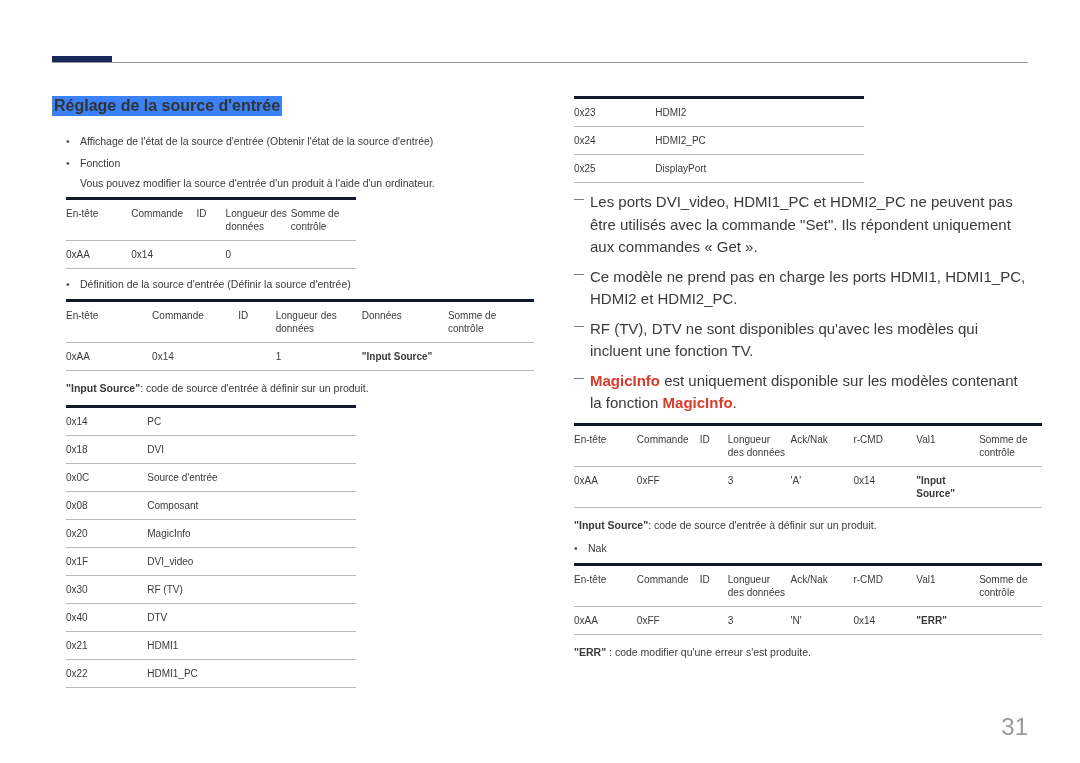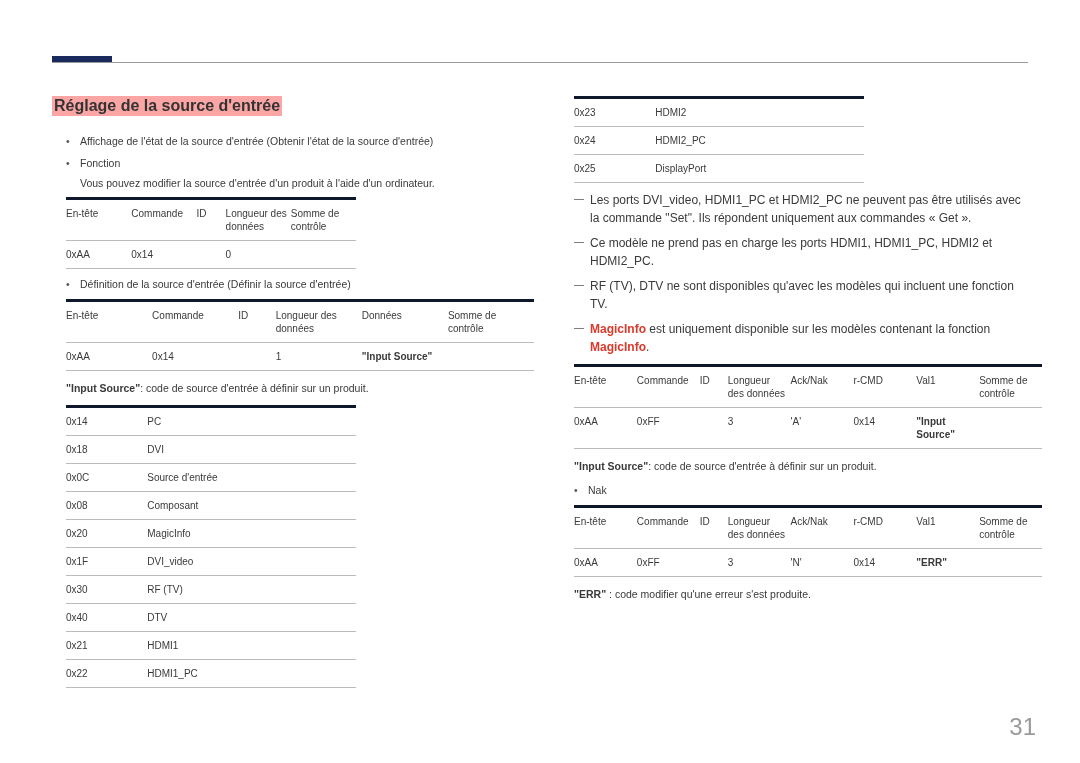--- a/index.html
+++ b/index.html
@@ -32,21 +32,21 @@
 .columns {
   display: flex;
   gap: 40px;
   padding-top: 96px;
 }
 .col { flex: 1; min-width: 0; }
 h2.section-title {
   font-size: 16px;
   font-weight: 700;
   color: #333;
-  background: #fca5a5;
+  background: #3b82f6;
   display: inline-block;
   padding: 1px 2px;
   margin-bottom: 14px;
 }
 ul.bullets {
   list-style: none;
   margin: 4px 0 4px 14px;
 }
 ul.bullets > li {
   position: relative;
@@ -63,21 +63,21 @@
 }
 ul.dashes {
   list-style: none;
   margin: 4px 0 8px 0;
 }
 ul.dashes > li {
   position: relative;
   padding-left: 16px;
   margin-bottom: 7px;
   line-height: 1.5;
-  font-size: 12px;
+  font-size: 15px;
 }
 ul.dashes > li::before {
   content: "―";
   position: absolute;
   left: 0;
   color: #555;
   font-size: 10px;
 }
 .intro-line {
   margin: 10px 0 8px 0;
@@ -96,21 +96,21 @@
   padding: 7px 4px 7px 0;
   border-bottom: 1px solid #bbb;
   vertical-align: top;
   line-height: 1.3;
 }
 table th { border-top: 3px solid #0f172a; }
 .bold { font-weight: 700; }
 .red { color: #d93a2b; font-weight: 700; }
 .page-num {
   position: absolute;
-  right: 44px;
+  right: 52px;
   bottom: 22px;
   font-size: 24px;
   color: #999;
   font-weight: 300;
   text-align: right;
 }
 .t-narrow { width: 62%; }
 .tcodes { width: 62%; }
 .tcodes th:first-child, .tcodes td:first-child { width: 28%; }
 </style>

